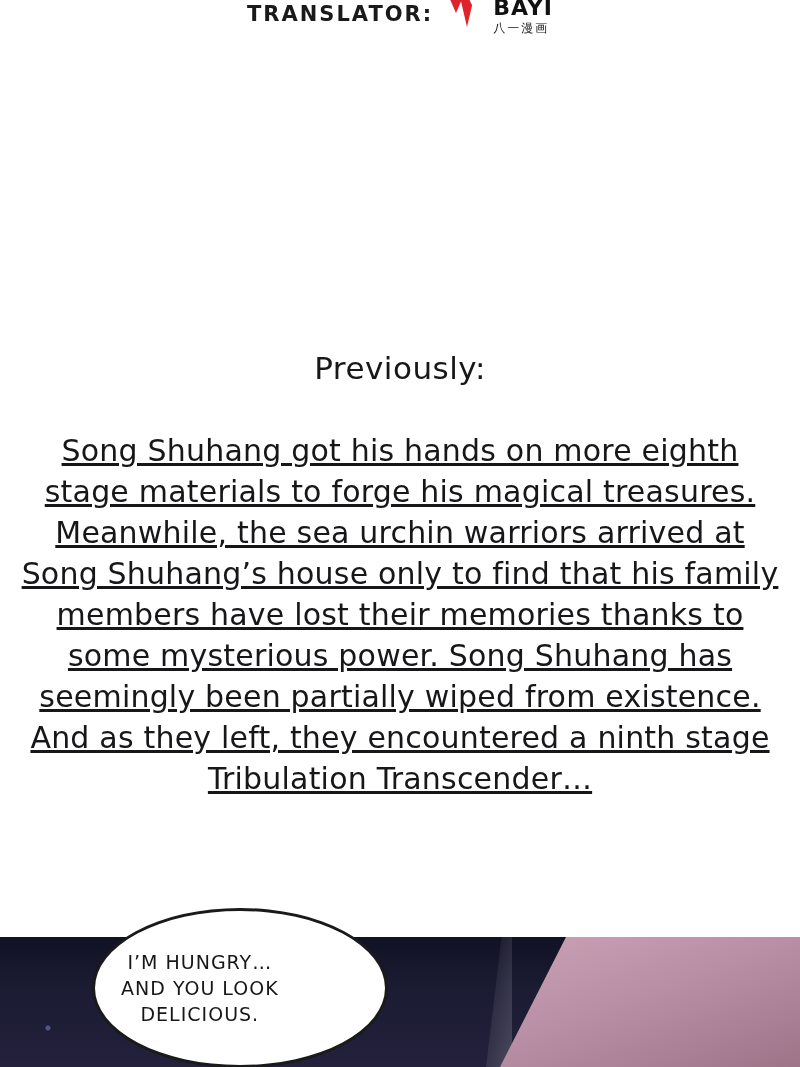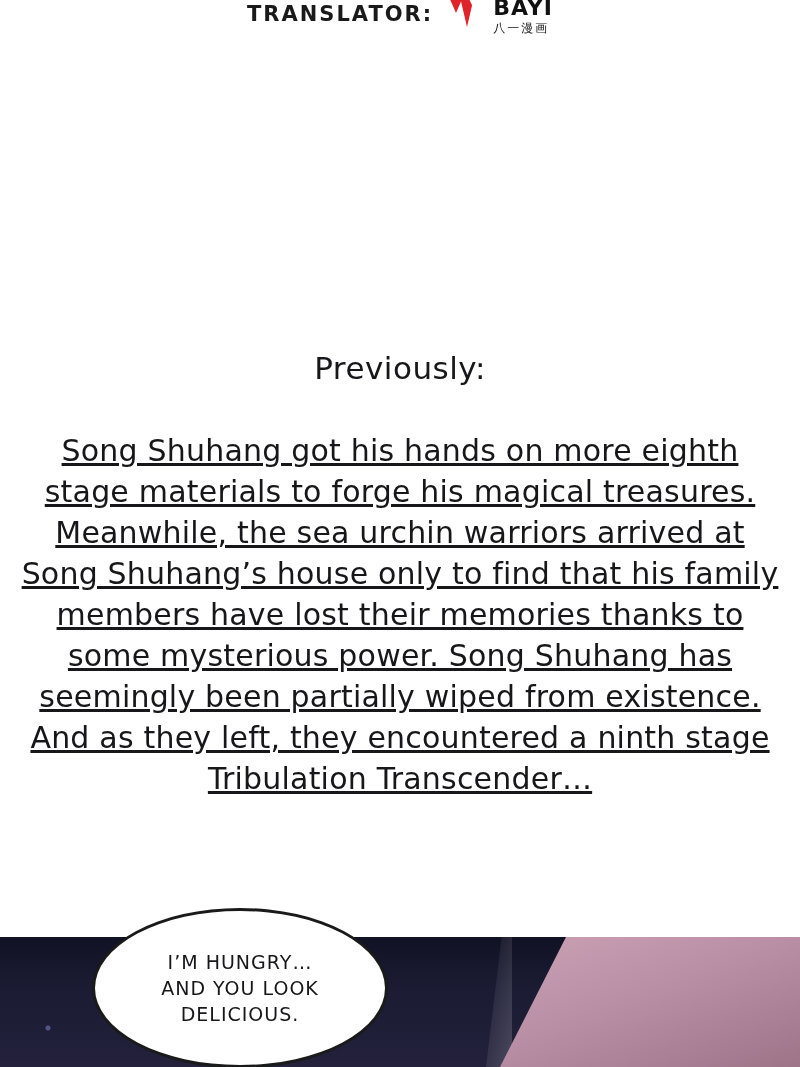--- a/index.html
+++ b/index.html
@@ -138,21 +138,21 @@
     position: absolute;
     left: 92px;
     top: 908px;
     width: 296px;
     height: 160px;
     border: 3px solid #1a1a1a;
     border-radius: 50% / 50%;
     background: #ffffff;
     display: flex;
     align-items: center;
-    justify-content: center;
+    justify-content: flex-start;
     text-align: center;
     z-index: 5;
   }
   .balloon-text {
     font-family: "DejaVu Sans", sans-serif;
     font-size: 19px;
     line-height: 26px;
     letter-spacing: 1px;
     color: #17171a;
     padding: 0 26px;

